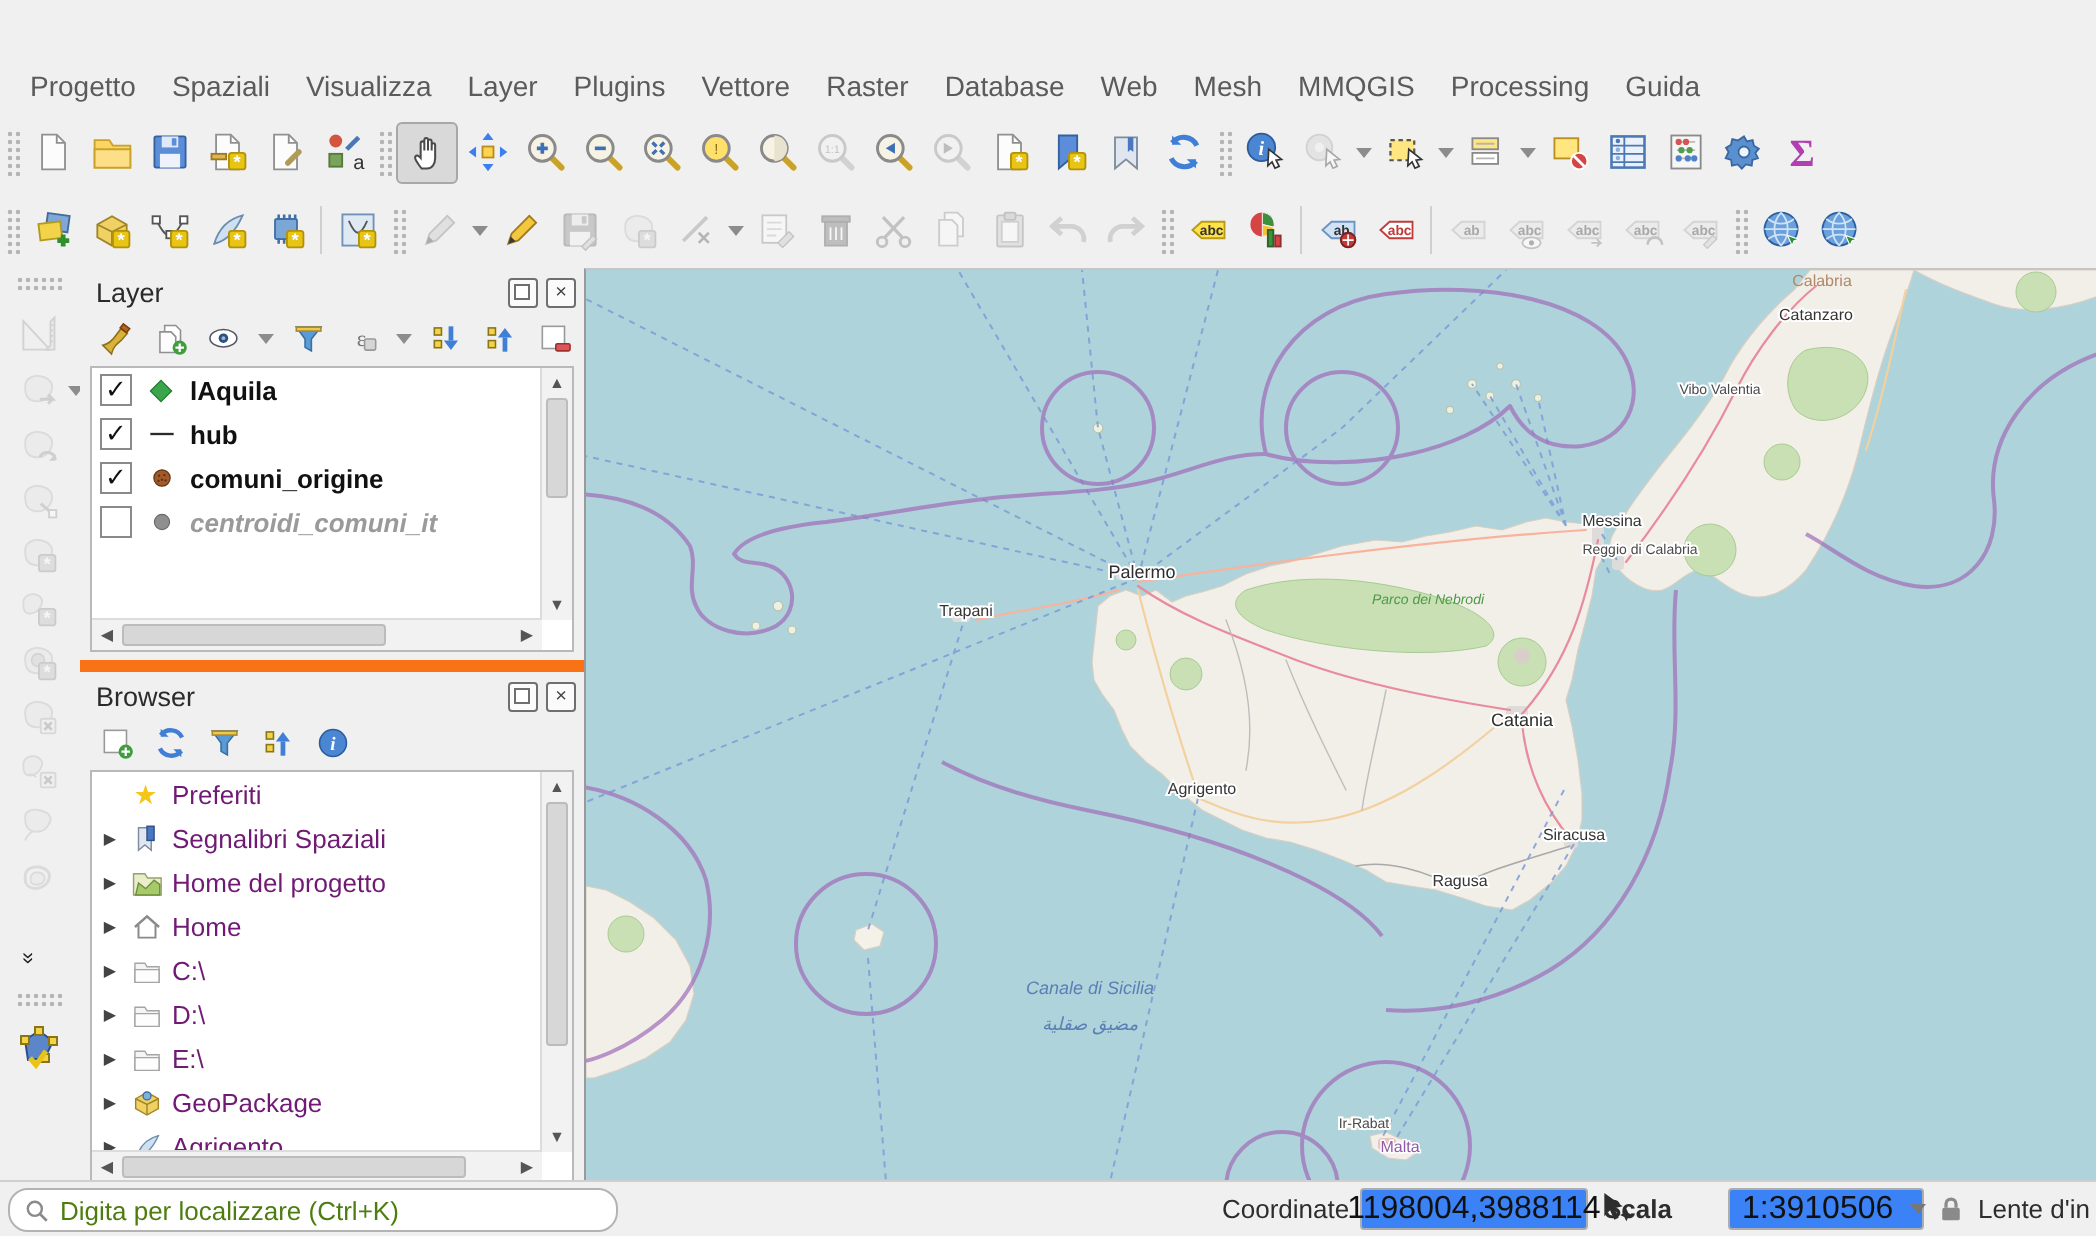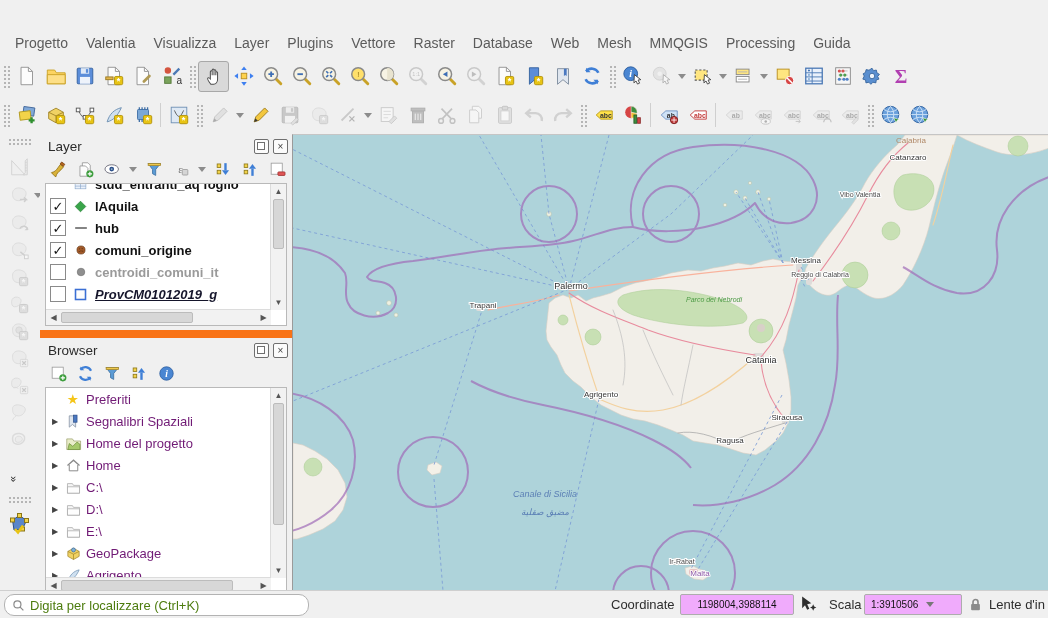--- a/index.html
+++ b/index.html
@@ -25,72 +25,72 @@
      background-image:radial-gradient(circle,#b5b5b5 1px,transparent 1.3px);background-size:4px 4px;background-position:1px 1px;}
   
   #leftstrip{position:absolute;left:0;top:134px;width:40px;height:456px;background:#f0f0f0;border-right:1px solid #e0e0e0;}
   #leftstrip .tb-btn{position:absolute;left:4px;}
   #leftstrip .grip-h{position:absolute;left:8px;width:24px;height:8px;
      background-image:radial-gradient(circle,#b5b5b5 1px,transparent 1.3px);background-size:4px 4px;}
   .chev{position:absolute;left:12px;font-size:11px;color:#222;letter-spacing:-2px;}
   
   .panel{position:absolute;left:40px;width:252px;background:#f0f0f0;}
   #layers-panel{top:134px;height:196px;}
-  #browser-panel{top:330px;height:260px;border-top:8px solid #f97316;}
+  #browser-panel{top:330px;height:260px;border-top:6px solid #f97316;}
   .panel-head{height:21px;display:flex;align-items:center;padding:2px 4px 0 8px;}
   .panel-title{flex:1;font-size:13.5px;color:#2b2b2b;}
   .ph-btn{width:13px;height:13px;border:1px solid #6f6f6f;border-radius:2px;margin-left:4px;display:flex;align-items:center;justify-content:center;font-size:10px;color:#444;background:#fbfbfb;}
   .ph-float{position:relative;} .ph-float::before{content:"";position:absolute;left:2px;top:2px;width:6px;height:6px;border:1px solid #6f6f6f;background:#fff;}
   .panel-tools{height:25px;display:flex;align-items:center;padding-left:6px;gap:3px;}
   .panel-tools .tb-btn{width:24px;height:23px;}
   .list-box{position:absolute;left:5px;right:5px;background:#ffffff;border:1px solid #b9b9b9;overflow:hidden;}
   #layers-list{top:49px;bottom:4px;} #browser-list{top:49px;bottom:4px;}
   .vscroll{position:absolute;right:0;top:0;bottom:15px;width:15px;background:#f2f2f2;border-left:1px solid #dcdcdc;}
   .hscroll{position:absolute;left:0;right:15px;bottom:0;height:15px;background:#f2f2f2;border-top:1px solid #dcdcdc;}
   .sc-btn{position:absolute;width:15px;height:15px;color:#555;font-size:8px;display:flex;align-items:center;justify-content:center;}
   .sc-thumb{position:absolute;background:#d7d7d7;border:1px solid #bcbcbc;border-radius:2px;}
   .rows{position:absolute;left:0;top:0;right:15px;bottom:15px;overflow:hidden;}
   .lrow{display:flex;align-items:center;height:22px;padding-left:4px;gap:6px;white-space:nowrap;}
   .lrow .cb{width:14px;height:14px;border:1px solid #8a8a8a;background:#fff;flex:0 0 auto;
             display:flex;align-items:center;justify-content:center;font-size:13px;font-weight:bold;color:#111;}
   .lrow .sym{width:17px;height:14px;display:flex;align-items:center;justify-content:center;flex:0 0 auto;}
   .lname{font-weight:bold;font-size:13px;color:#111;}
-  .lname.italic-gray{color:#9a9a9a;}
+  .lname.italic-gray{color:#9a9a9a;font-style:italic;}
   .lname.bold-italic-underline{font-style:italic;text-decoration:underline;color:#15152b;}
   .brow{display:flex;align-items:center;height:22px;padding-left:4px;gap:4px;white-space:nowrap;}
   .brow .exp{width:10px;font-size:8px;color:#444;text-align:center;flex:0 0 auto;}
   .brow .bicon{width:18px;height:16px;display:flex;align-items:center;justify-content:center;flex:0 0 auto;}
   .bname{font-size:13px;color:#701a75;}
   
   #map{position:absolute;left:292px;top:134px;width:756px;height:456px;background:#aed3da;border-left:1px solid #9a9a9a;border-top:1px solid #c5c5c5;}
   #map svg{display:block;}
   text.city{font-size:8px;fill:#353535;paint-order:stroke;stroke:#ffffff;stroke-width:2px;}
   text.city-lg{font-size:9px;fill:#2e2e2e;paint-order:stroke;stroke:#ffffff;stroke-width:2px;}
   text.city-sm{font-size:7px;fill:#4a4a4a;paint-order:stroke;stroke:#ffffff;stroke-width:2px;}
   text.sea{font-size:9px;fill:#5b7fb5;font-style:italic;}
   text.park{font-size:7px;fill:#4c9a45;font-style:italic;}
   text.region{font-size:8px;fill:#b08968;}
   text.malta{font-size:8px;fill:#8e5aa8;paint-order:stroke;stroke:#ffffff;stroke-width:1.5px;}
   
   #statusbar{position:absolute;left:0;top:590px;width:1048px;height:28px;background:#f0f0f0;border-top:1px solid #cfcfcf;}
   .locator{position:absolute;left:4px;top:3px;width:296px;height:20px;background:#fff;border:1px solid #b3b3b3;border-radius:10px;display:flex;align-items:center;padding-left:7px;gap:5px;}
   .locator .ph{color:#4d7c0f;font-size:13px;}
   .sb-label{position:absolute;top:6px;font-size:13px;color:#2d2d2d;}
-  .sb-box{position:absolute;top:3px;height:19px;background:#f0abfc;border:1px solid #adadad;border-radius:2px;display:flex;align-items:center;justify-content:center;font-size:10px;color:#111;}
+  .sb-box{position:absolute;top:3px;height:19px;background:#3b82f6;border:1px solid #adadad;border-radius:2px;display:flex;align-items:center;justify-content:center;font-size:16px;color:#111;}
   .sb-combo-arrow{width:0;height:0;border-left:4px solid transparent;border-right:4px solid transparent;border-top:5px solid #777;margin-left:8px;}
 </style>
 </head>
 <body>
 
 <div id="app">
 
 
   <div class="menubar">
       <div class="menu-item">Progetto</div>
-      <div class="menu-item">Valentia</div>
+      <div class="menu-item">Spaziali</div>
       <div class="menu-item">Visualizza</div>
       <div class="menu-item">Layer</div>
       <div class="menu-item">Plugins</div>
       <div class="menu-item">Vettore</div>
       <div class="menu-item">Raster</div>
       <div class="menu-item">Database</div>
       <div class="menu-item">Web</div>
       <div class="menu-item">Mesh</div>
       <div class="menu-item">MMQGIS</div>
       <div class="menu-item">Processing</div>
@@ -688,30 +688,20 @@
         </div>
         <div class="tb-btn">
           <svg viewBox="0 0 24 24" width="19" height="19">
             <rect x="4" y="4" width="14" height="14" fill="#fff" stroke="#999"></rect>
             <rect x="12.5" y="15" width="9" height="4.5" rx="1" fill="#e05555" stroke="#9c2f2f"></rect>
           </svg>
         </div>
       </div>
     <div class="list-box" id="layers-list">
       <div class="rows" id="layers-rows">
-          <div class="lrow" style="margin-top: -11px;">
-            <span class="cb" style="visibility: hidden;">✓</span>
-            <span class="sym">
-              <svg viewBox="0 0 24 24" width="15" height="13">
-                <rect x="2" y="4" width="20" height="16" fill="#eaf1fb" stroke="#7d9dc2"></rect>
-                <path d="M2 10h20M2 15h20M12 4v16" stroke="#7d9dc2"></path>
-              </svg>
-            </span>
-            <span class="lname bold">stud_entranti_aq foglio</span>
-          </div>
           <div class="lrow">
             <span class="cb">✓</span>
             <span class="sym">
               <svg viewBox="0 0 24 24" width="15" height="15">
                 <rect x="6" y="6" width="12" height="12" fill="#3aa54a" stroke="#1f7a2e" transform="rotate(45 12 12)"></rect>
               </svg>
             </span>
             <span class="lname bold">lAquila</span>
           </div>
           <div class="lrow">
@@ -738,29 +728,20 @@
             <span class="lname bold">comuni_origine</span>
           </div>
           <div class="lrow">
             <span class="cb"></span>
             <span class="sym">
               <svg viewBox="0 0 24 24" width="14" height="14">
                 <circle cx="12" cy="12" r="6.5" fill="#8f8f8f" stroke="#6a6a6a"></circle>
               </svg>
             </span>
             <span class="lname italic-gray">centroidi_comuni_it</span>
-          </div>
-          <div class="lrow">
-            <span class="cb"></span>
-            <span class="sym">
-              <svg viewBox="0 0 24 24" width="15" height="15">
-                <rect x="4" y="4" width="16" height="16" fill="#fdfdfd" stroke="#3b6fd4" stroke-width="2.5"></rect>
-              </svg>
-            </span>
-            <span class="lname bold-italic-underline">ProvCM01012019_g</span>
           </div>
         </div>
       <div class="vscroll">
         <div class="sc-btn" style="top:0;">▲</div>
         <div class="sc-thumb" style="top:15px;left:2px;right:2px;height:48px;"></div>
         <div class="sc-btn" style="bottom:0;">▼</div>
       </div>
       <div class="hscroll">
         <div class="sc-btn" style="left:0;">◀</div>
         <div class="sc-thumb" style="left:15px;top:2px;bottom:2px;width:130px;"></div>
@@ -1048,21 +1029,21 @@
     <span class="sb-label" style="left:611px;">Coordinate</span>
     <div class="sb-box" style="left:680px;width:112px;">
       <span>1198004,3988114</span>
     </div>
     <span style="position:absolute;left:798px;top:3px;">
       <svg viewBox="0 0 24 24" width="20" height="20">
         <path d="M5 3l11 8-5 1.2 2.6 5.6-2.6 1.2-2.6-5.6L5 17z" fill="#2e2e2e"></path>
         <path d="M17 15l1.2-2.6L19.4 15l2.6 1.2-2.6 1.2-1.2 2.6-1.2-2.6-2.6-1.2z" fill="#2e2e2e"></path>
       </svg>
     </span>
-    <span class="sb-label" style="left:829px;">Scala</span>
+    <span class="sb-label" style="left:802px;font-weight:bold;">Scala</span>
     <div class="sb-box" style="left:864px;width:90px;justify-content:flex-start;padding-left:6px;">
       <span>1:3910506</span>
       <span class="sb-combo-arrow"></span>
     </div>
     <span style="position:absolute;left:968px;top:6px;">
       <svg viewBox="0 0 24 24" width="15" height="15">
         <rect x="5" y="11" width="14" height="10" rx="1.5" fill="#8a8a8a"></rect>
         <path d="M8 11V8a4 4 0 018 0v3" fill="none" stroke="#8a8a8a" stroke-width="2.6"></path>
       </svg>
     </span>

